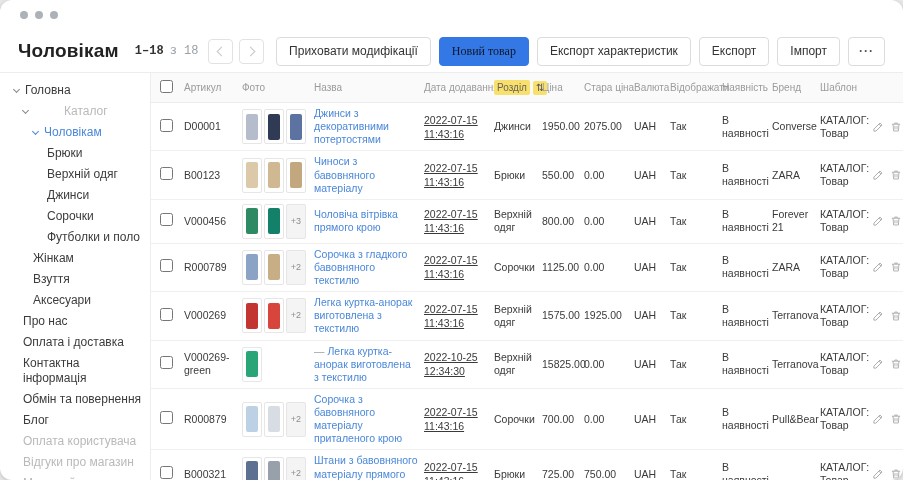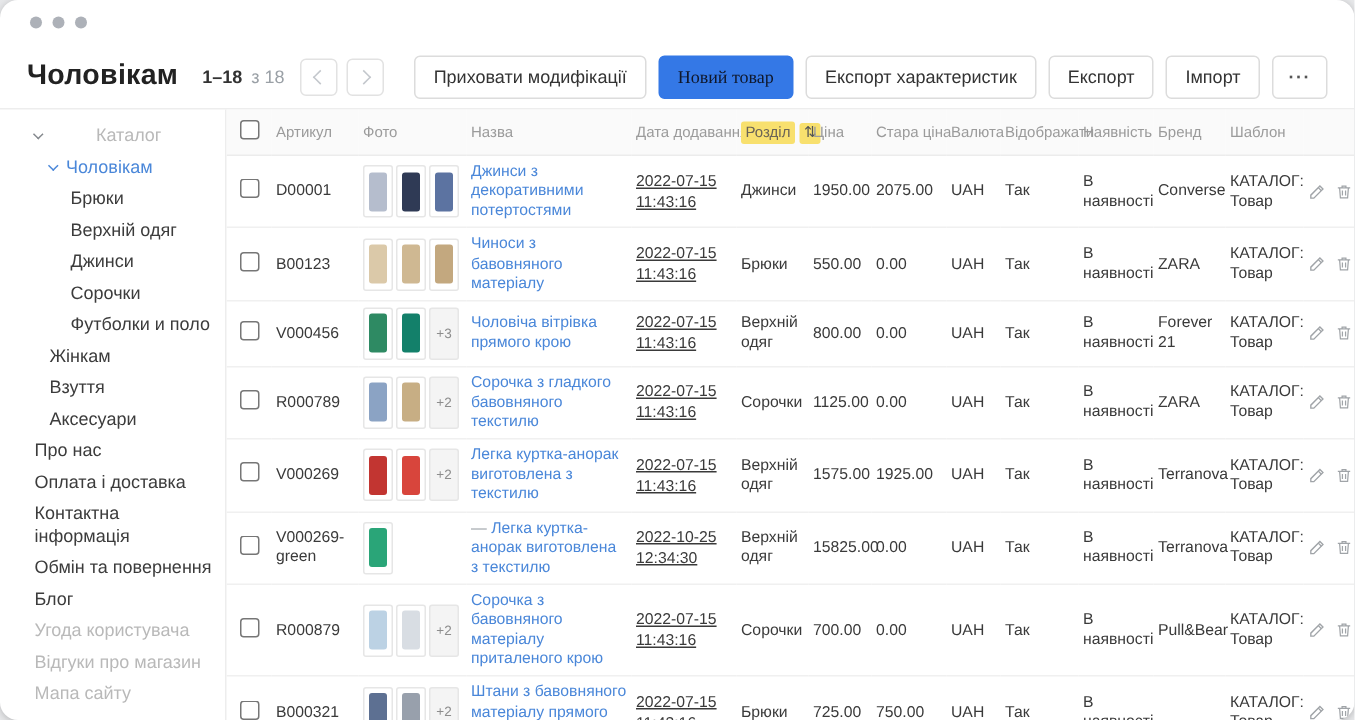--- a/index.html
+++ b/index.html
@@ -17,21 +17,21 @@
     box-shadow: 0 1px 4px rgba(0,0,0,.18);
     overflow: hidden;
   }
   
   .titlebar { height: 30px; display: flex; align-items: center; padding-left: 20px; gap: 7px; }
   .dot { width: 8px; height: 8px; border-radius: 50%; background: #adb1b8; display: inline-block; cursor: pointer; }
 
   
   .toolbar { height: 42px; display: flex; align-items: center; padding: 0 18px; gap: 10px; }
   .page-title { font-size: 19px; font-weight: 700; color: #222; letter-spacing: .2px; }
-  .pagination { display: flex; align-items: center; gap: 6px; margin-left: 6px; }
+  .pagination { display: flex; align-items: center; gap: 6px; margin-left: 6px; font-family: Liberation Mono, monospace; }
   .pg-range { font-size: 12px; font-weight: 700; color: #333; }
   .pg-total { font-size: 12px; color: #9aa0a6; margin-right: 4px; }
   .pg-btn { width: 25px; height: 25px; border: 1px solid #e2e2e2; background: #fff; border-radius: 4px;
             display: inline-flex; align-items: center; justify-content: center; cursor: pointer; }
   .chv { width: 7px; height: 7px; border-left: 1.5px solid #c3c7cc; border-bottom: 1.5px solid #c3c7cc; display: inline-block; }
   .chv.left  { transform: rotate(45deg); margin-left: 2px; }
   .chv.right { transform: rotate(-135deg); margin-right: 2px; }
   .toolbar-actions { margin-left: auto; display: flex; gap: 8px; align-items: center; }
   .tb-btn { height: 29px; padding: 0 12px; border: 1px solid #dcdcdc; background: #fff; color: #333;
             font-size: 12px; border-radius: 4px; cursor: pointer; font-family: inherit; white-space: nowrap; }
@@ -100,20 +100,24 @@
         <button class="tb-btn primary">Новий товар</button>
         <button class="tb-btn default">Експорт характеристик</button>
         <button class="tb-btn default">Експорт</button>
         <button class="tb-btn default">Імпорт</button>
         <button class="tb-btn more">···</button>
       </div>
   </div>
 
   <div class="main">
     <nav class="sidebar">
+        <div class="sb-item lvl0 normal">
+          <span class="chev"></span>
+          <span class="sb-label">Головна</span>
+        </div>
         <div class="sb-item lvl1 muted">
           <span class="chev"></span>
           <span class="sb-label">Каталог</span>
         </div>
         <div class="sb-item lvl2 active">
           <span class="chev"></span>
           <span class="sb-label">Чоловікам</span>
         </div>
         <div class="sb-item lvl3 normal">
           <span class="sb-label">Брюки</span>
@@ -148,21 +152,21 @@
         <div class="sb-item lvl1 normal">
           <span class="sb-label">Контактна інформація</span>
         </div>
         <div class="sb-item lvl1 normal">
           <span class="sb-label">Обмін та повернення</span>
         </div>
         <div class="sb-item lvl1 normal">
           <span class="sb-label">Блог</span>
         </div>
         <div class="sb-item lvl1 muted">
-          <span class="sb-label">Угода користувача</span>
+          <span class="sb-label">Оплата користувача</span>
         </div>
         <div class="sb-item lvl1 muted">
           <span class="sb-label">Відгуки про магазин</span>
         </div>
         <div class="sb-item lvl1 muted">
           <span class="sb-label">Мапа сайту</span>
         </div>
       </nav>
     <div class="content">
       <table>

